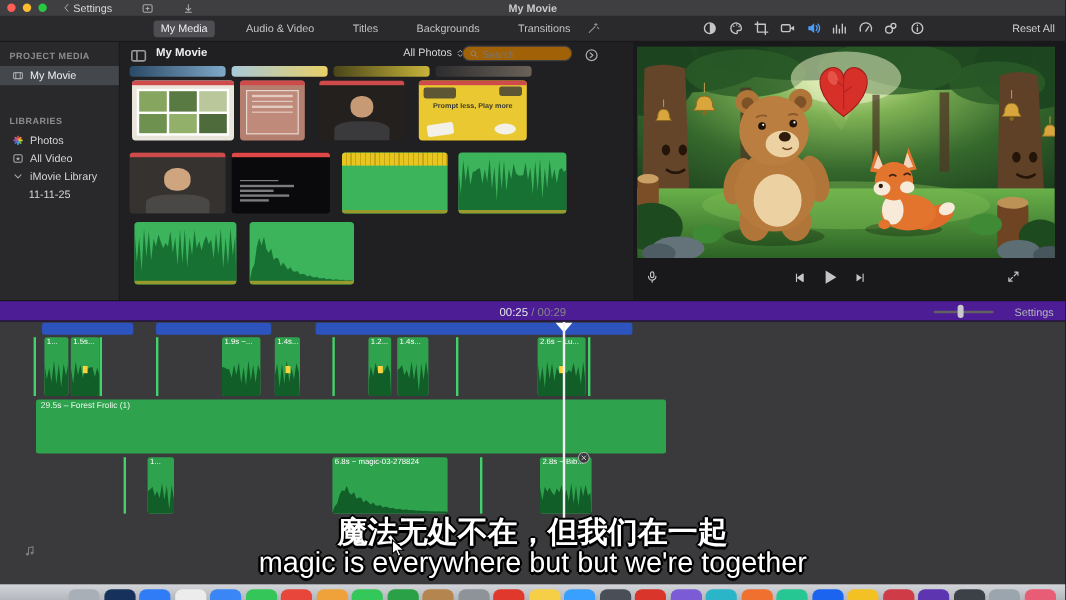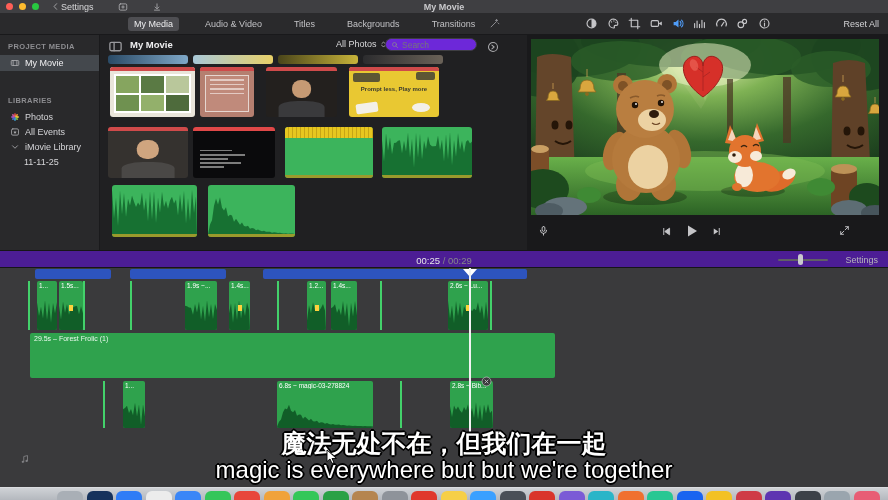--- a/index.html
+++ b/index.html
@@ -34,21 +34,21 @@
   .sitem .ic{width:10px;height:10px;color:#a8a8ab;flex:none}
   .sitem.sel{background:#44484d;color:#f0f0f2;height:16px}
   .sitem.indent{padding-left:24px}
 
   
   .browser{position:absolute;left:100px;top:35px;width:427px;height:215px;background:#202022;overflow:hidden}
   .paneltog{position:absolute;left:8px;top:4px;width:15px;height:12px;color:#9a9a9e}
   .btitle{position:absolute;left:30px;top:4px;font-size:9.5px;font-weight:bold;color:#efeff1}
   .allclips{position:absolute;left:236px;top:4px;font-size:9px;color:#d8d8da;display:flex;gap:2px;align-items:center}
   .allclips .ic{width:9px;height:9px;color:#bdbdc0}
-  .searchbox{position:absolute;left:285px;top:3px;width:92px;height:13px;background:#6d28d9;border:1px solid #3e3e42;border-radius:7px;display:flex;align-items:center;padding:0 5px;gap:3px}
+  .searchbox{position:absolute;left:285px;top:3px;width:92px;height:13px;background:#a16207;border:1px solid #3e3e42;border-radius:7px;display:flex;align-items:center;padding:0 5px;gap:3px}
   .searchbox .ic{width:8px;height:8px;color:#8a8a8e;flex:none}
   .searchbox input{background:none;border:none;outline:none;color:#ccc;font-size:8.5px;width:68px;font-family:inherit;padding:0}
   .searchbox input::placeholder{color:#767679}
   .circlearrow{position:absolute;left:387px;top:4px;width:12px;height:12px;color:#a8a8ab}
   .thumb{position:absolute;border-radius:3px;overflow:hidden;background:#333}
   .redbar{position:absolute;top:0;left:0;right:0;height:4px;background:#cf4a4a;z-index:2}
   .t-collage{background:#e9e5da}
   .collage{position:absolute;left:4px;right:4px;top:7px;bottom:4px;background:#fff;display:grid;grid-template-columns:repeat(3,1fr);grid-template-rows:repeat(2,1fr);gap:2px;padding:2px}
   .t-document{background:#b57f70}
   .doc{position:absolute;left:5px;right:5px;top:8px;bottom:5px;background:#c08a7b;border:1px solid #e6d6d0}
@@ -245,21 +245,21 @@
           </span>
           <span>Photos</span>
         </div>
         <div class="sitem">
           <span class="ic">
             <svg viewBox="0 0 16 16" fill="none" stroke="currentColor" stroke-width="1.4" stroke-linecap="round" stroke-linejoin="round">
               <rect x="2.5" y="3" width="11" height="10" rx="2"></rect>
               <path d="M8 5.6l.9 1.9h2l-1.5 1.3.5 2L8 9.7l-1.9 1.1.5-2L5.1 7.5h2z" fill="currentColor" stroke="none"></path>
             </svg>
           </span>
-          <span>All Events</span>
+          <span>All Video</span>
         </div>
         <div class="sitem">
           <span class="ic">
             <svg viewBox="0 0 16 16" fill="none" stroke="currentColor" stroke-width="1.4" stroke-linecap="round" stroke-linejoin="round">
               <path d="M4 6l4 4 4-4"></path>
             </svg>
           </span>
           <span>iMovie Library</span>
         </div>
         <div class="sitem indent">

